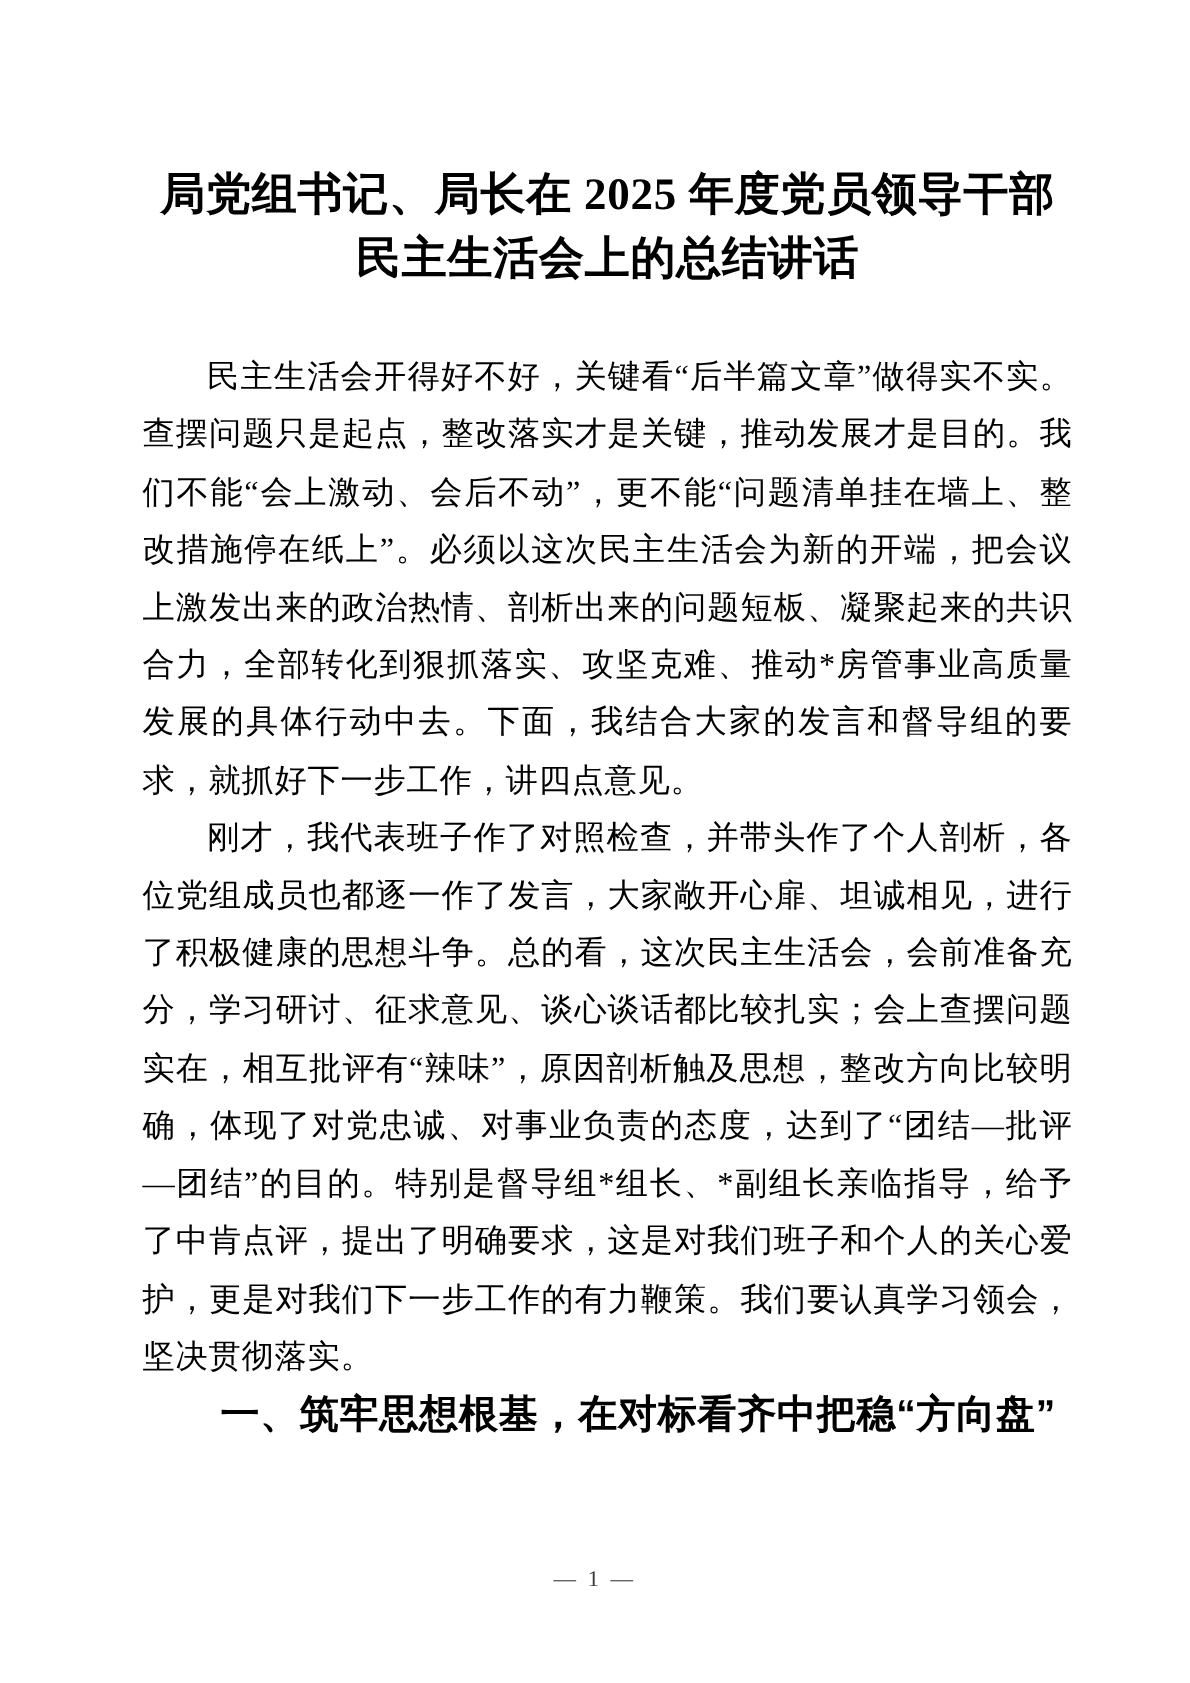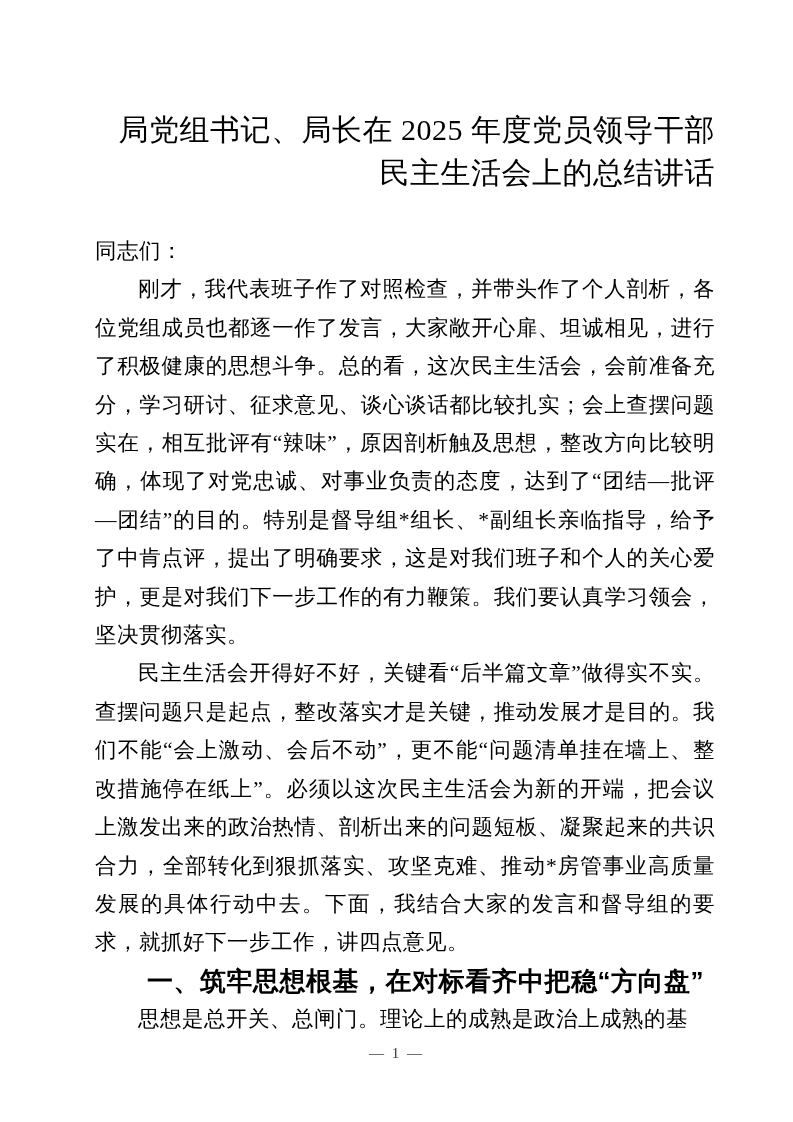--- a/index.html
+++ b/index.html
@@ -15,22 +15,22 @@
     box-sizing: border-box;
     padding: 108px 78px 0 95px;
     color: #000000;
     font-family: "Liberation Serif", "DejaVu Serif", serif;
     overflow: hidden;
   }
   .doc-title {
     margin: 0 0 38px 0;
     font-size: 30px;
     line-height: 43px;
-    font-weight: 400;
-    text-align: right;
+    font-weight: 700;
+    text-align: center;
     letter-spacing: 0.5px;
     font-family: "Liberation Serif", "DejaVu Serif", serif;
   }
   .salutation {
     margin: 0;
     font-size: 21.5px;
     line-height: 38.4px;
     letter-spacing: 0.5px;
   }
   .para {
@@ -63,25 +63,23 @@
     font-family: "Liberation Serif", "DejaVu Serif", serif;
   }
 </style>
 </head>
 <body>
 
 <div class="page">
 
   <h1 class="doc-title">局党组书记、局长在 2025 年度党员领导干部民主生活会上的总结讲话</h1>
 
-  <p class="salutation">同志们：</p>
+
+  <p class="para">民主生活会开得好不好，关键看“后半篇文章”做得实不实。查摆问题只是起点，整改落实才是关键，推动发展才是目的。我们不能“会上激动、会后不动”，更不能“问题清单挂在墙上、整改措施停在纸上”。必须以这次民主生活会为新的开端，把会议上激发出来的政治热情、剖析出来的问题短板、凝聚起来的共识合力，全部转化到狠抓落实、攻坚克难、推动*房管事业高质量发展的具体行动中去。下面，我结合大家的发言和督导组的要求，就抓好下一步工作，讲四点意见。</p>
 
   <p class="para">刚才，我代表班子作了对照检查，并带头作了个人剖析，各位党组成员也都逐一作了发言，大家敞开心扉、坦诚相见，进行了积极健康的思想斗争。总的看，这次民主生活会，会前准备充分，学习研讨、征求意见、谈心谈话都比较扎实；会上查摆问题实在，相互批评有“辣味”，原因剖析触及思想，整改方向比较明确，体现了对党忠诚、对事业负责的态度，达到了“团结—批评—团结”的目的。特别是督导组*组长、*副组长亲临指导，给予了中肯点评，提出了明确要求，这是对我们班子和个人的关心爱护，更是对我们下一步工作的有力鞭策。我们要认真学习领会，坚决贯彻落实。</p>
 
-  <p class="para">民主生活会开得好不好，关键看“后半篇文章”做得实不实。查摆问题只是起点，整改落实才是关键，推动发展才是目的。我们不能“会上激动、会后不动”，更不能“问题清单挂在墙上、整改措施停在纸上”。必须以这次民主生活会为新的开端，把会议上激发出来的政治热情、剖析出来的问题短板、凝聚起来的共识合力，全部转化到狠抓落实、攻坚克难、推动*房管事业高质量发展的具体行动中去。下面，我结合大家的发言和督导组的要求，就抓好下一步工作，讲四点意见。</p>
-
   <h2 class="section-heading">一、筑牢思想根基，在对标看齐中把稳“方向盘”</h2>
 
-  <p class="para">思想是总开关、总闸门。理论上的成熟是政治上成熟的基</p>
 
   <div class="page-footer">— 1 —</div>
 
 </div>
 
 </body></html>

